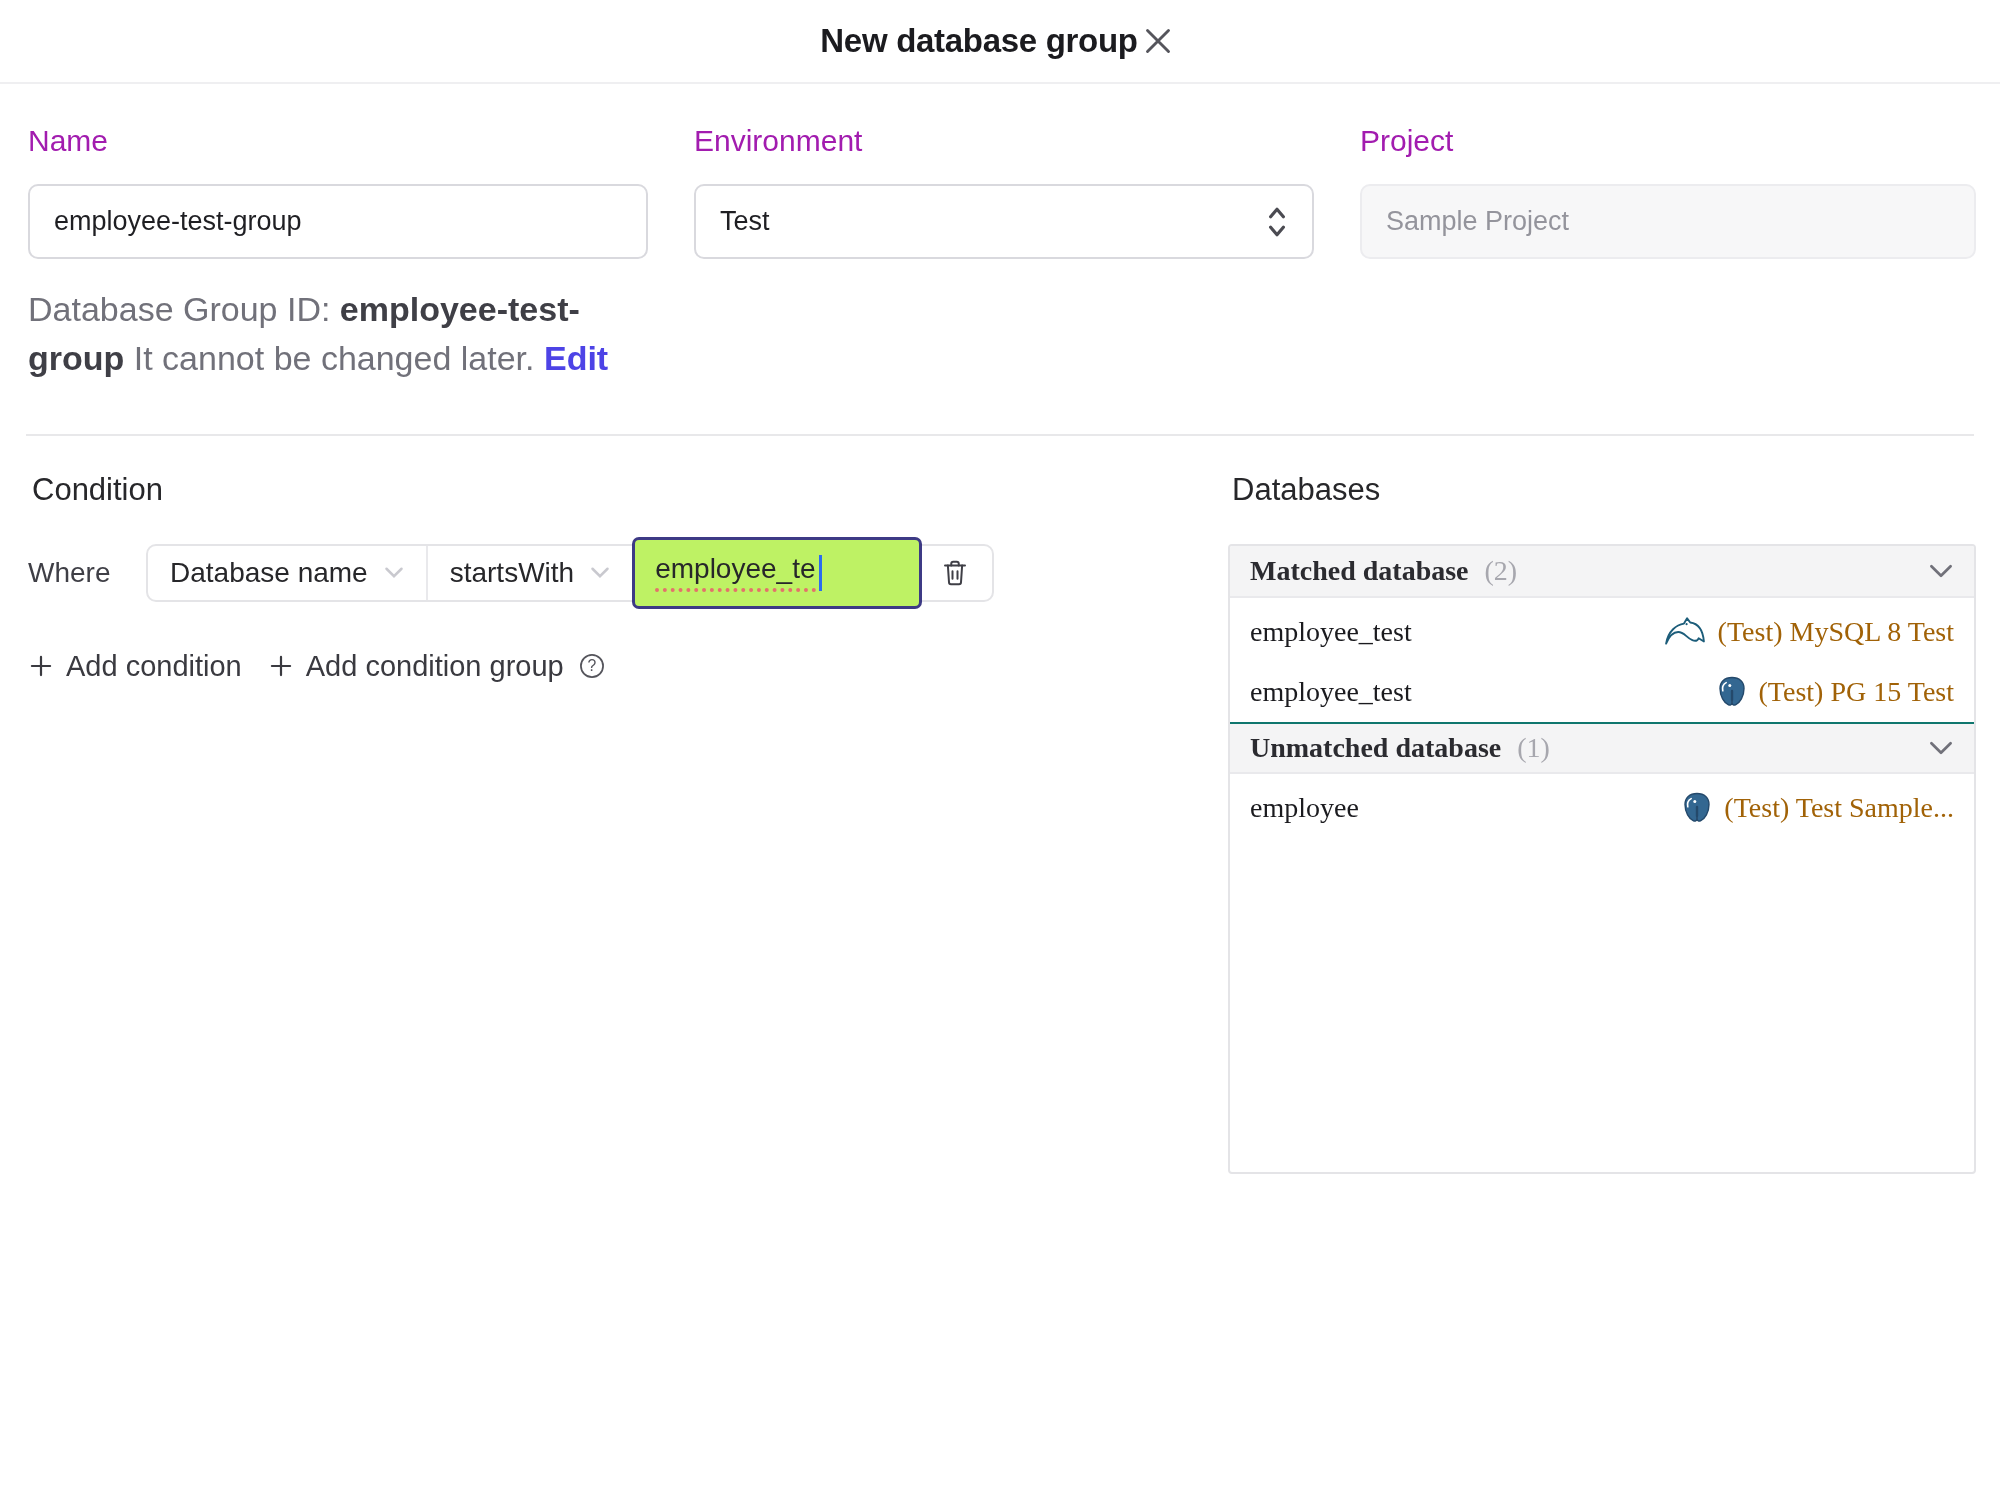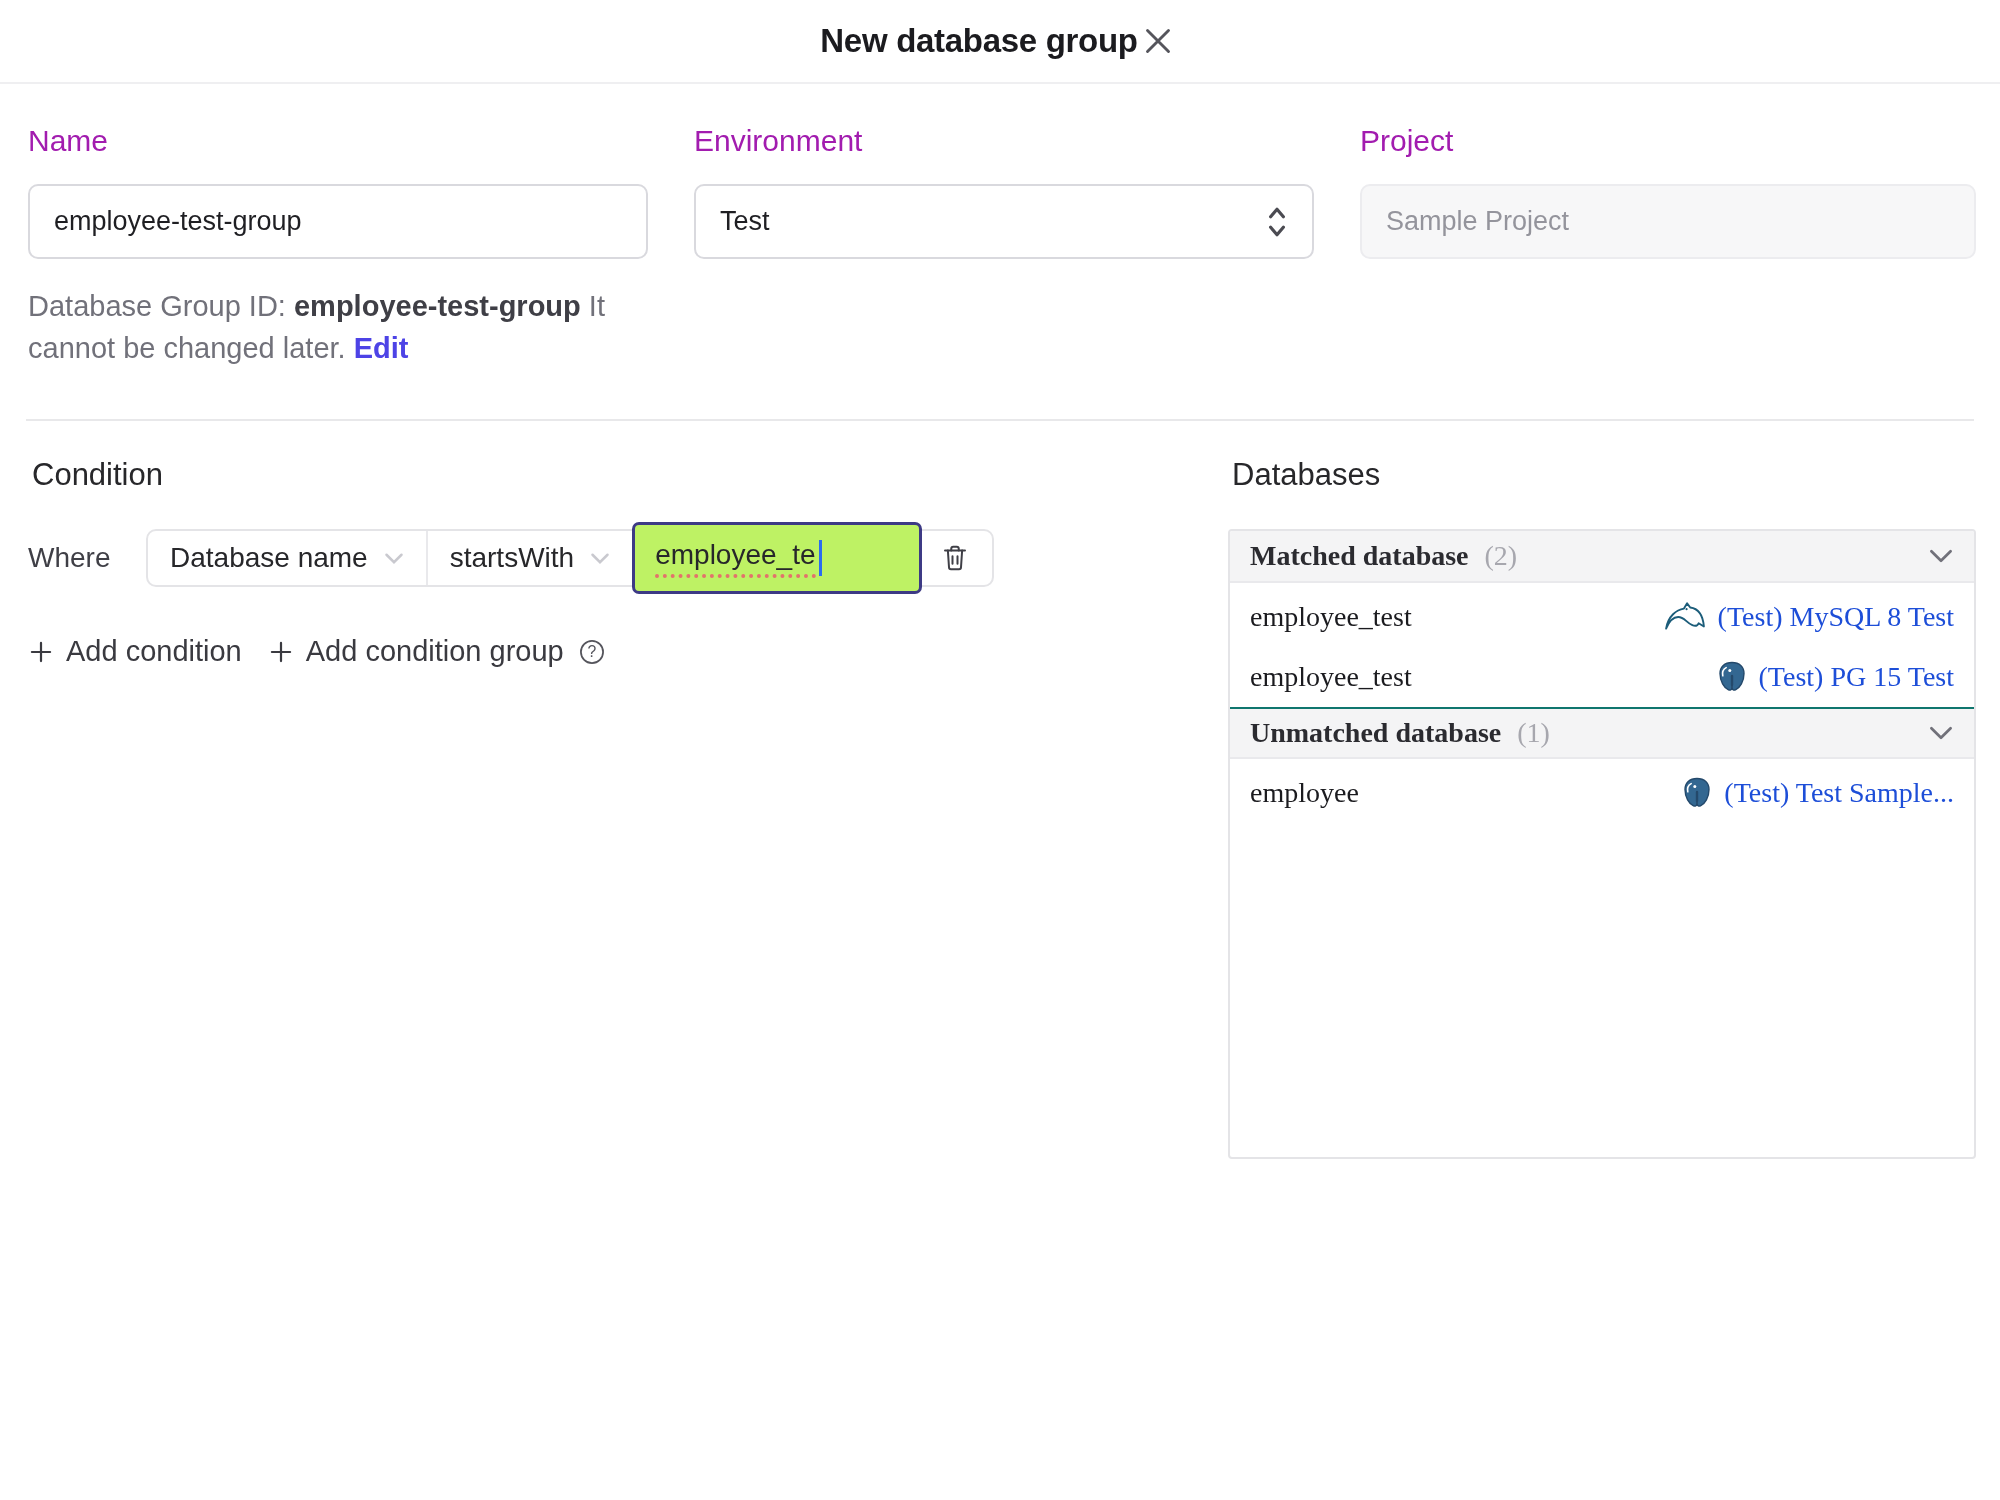--- a/index.html
+++ b/index.html
@@ -28,21 +28,21 @@
   }
   .field-label { display:block; font-size:30px; font-weight:500; color:#a21caf; margin-bottom:26px; }
   .control {
     height:75px; border:2px solid #d9d9de; border-radius:10px; background:#fff;
     display:flex; align-items:center; padding:0 24px; font-size:27px; color:#1f1f23;
     width:100%;
   }
   input.control { outline:none; }
   .select-control { justify-content:space-between; cursor:pointer; }
   .control.disabled { background:#f7f7f8; border-color:#ececef; color:#94949c; }
-  .help-text { margin-top:26px; font-size:29px; line-height:1.45; color:#71717a; max-width:620px; }
+  .help-text { margin-top:26px; font-size:34px; line-height:1.45; color:#71717a; max-width:620px; }
   .help-text .gid { font-weight:700; color:#3f3f46; }
   .help-text .edit-link { color:#4d43e6; font-weight:700; cursor:pointer; text-decoration:none; }
 
   
   .divider { margin:50px 26px 0 26px; border-top:2px solid #e8e8ea; }
 
   
   .body-grid { display:grid; grid-template-columns:1152px 748px; column-gap:48px; padding:36px 24px 0 28px; }
   .section-heading { font-size:31px; font-weight:500; color:#27272a; margin:0 0 36px 4px; }
 
@@ -70,21 +70,21 @@
     display:flex; align-items:center; justify-content:space-between;
     background:#f4f4f5; height:52px; padding:0 20px; border-bottom:2px solid #e9e9ec;
     cursor:pointer;
   }
   .db-section-header.second { border-top:2px solid #0f766e; }
   .db-sec-title { font-size:28px; font-weight:700; color:#2b2b30; }
   .db-sec-count { font-size:28px; font-weight:400; color:#a7a7ae; margin-left:12px; }
   .db-rows { padding-top:4px; }
   .db-row { display:flex; align-items:center; justify-content:space-between; height:60px; padding:0 20px; }
   .db-name { font-size:28px; color:#1b1b1f; }
-  .db-instance { display:flex; align-items:flex-start; gap:12px; font-size:28px; color:#1d4ed8; }
+  .db-instance { display:flex; align-items:flex-start; gap:12px; font-size:28px; color:#a16207; }
 
   svg { display:block; }
 </style>
 </head>
 <body>
 
 <div class="dialog">
 
   <div class="dlg-header">
     <div class="dlg-title">New database group</div>

